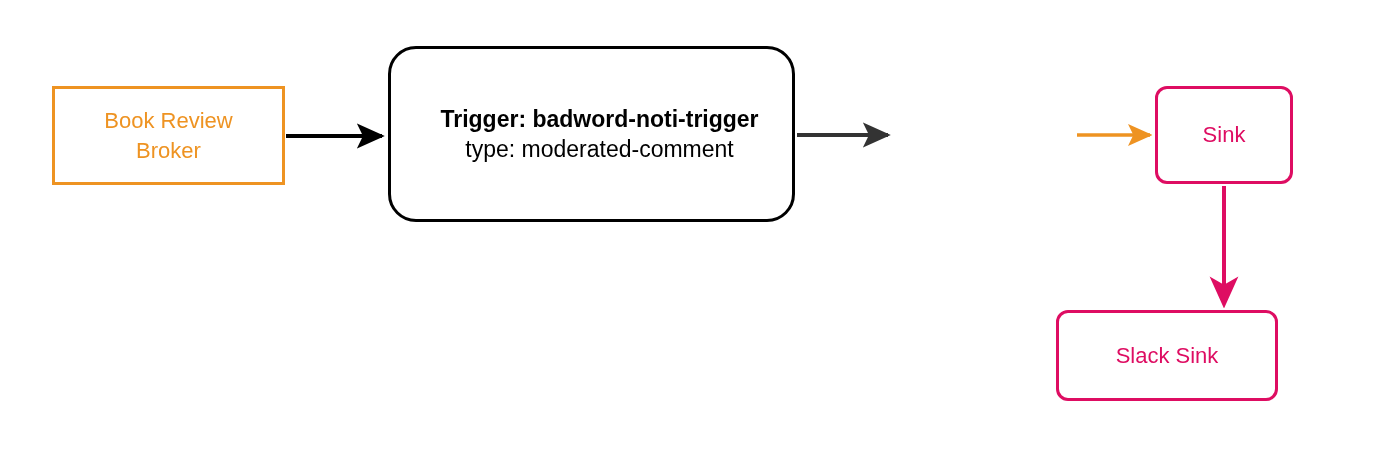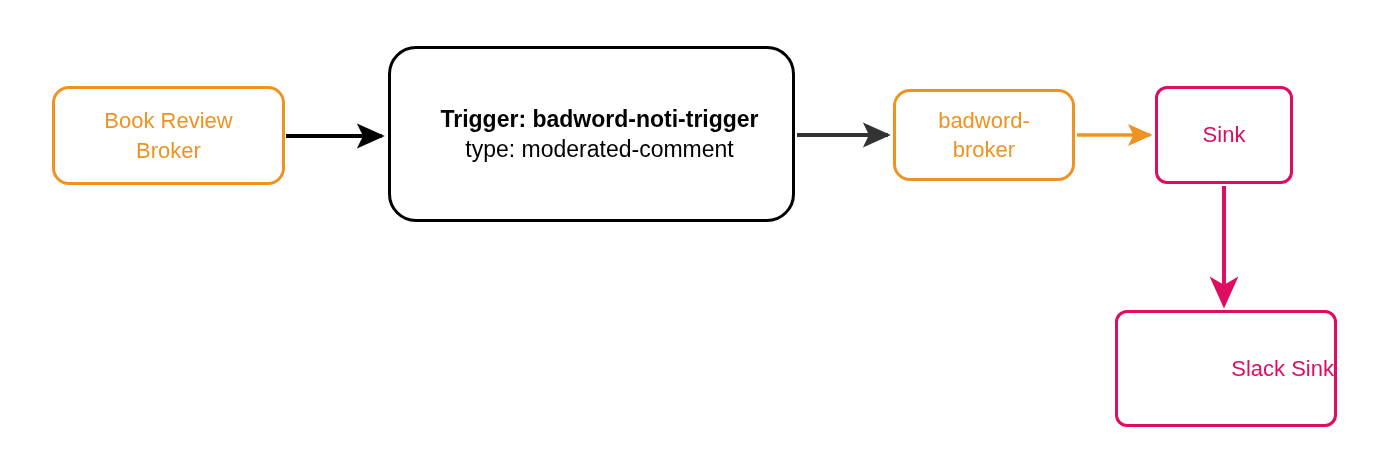--- a/index.html
+++ b/index.html
@@ -20,41 +20,41 @@
     box-sizing: border-box;
     background: #ffffff;
     display: flex;
     align-items: center;
     justify-content: center;
     text-align: center;
     line-height: 1.32;
   }
   .node-orange {
     border: 3px solid #ee9322;
-    border-radius: 17px;
+    border-radius: 0;
     color: #ee9322;
     font-size: 22px;
   }
   .node-pink {
     border: 3.5px solid #de0d62;
     border-radius: 12px;
     color: #de0d62;
     font-size: 22px;
   }
   .node-black {
     border: 3.5px solid #000000;
     border-radius: 28px;
     color: #000000;
     font-size: 23px;
   }
   #node-book-review-broker { left: 52px;  top: 86px;  width: 233px; height: 99px; }
   #node-trigger           { left: 388px; top: 46px;  width: 407px; height: 176px; }
   #node-badword-broker    { left: 893px; top: 89px;  width: 182px; height: 92px; }
   #node-pipe              { left: 1155px; top: 86px; width: 138px; height: 98px; }
-  #node-slack-sink        { left: 1115px; top: 310px; width: 222px; height: 117px; text-align: right; }
+  #node-slack-sink        { left: 1056px; top: 310px; width: 222px; height: 91px; }
 
   .trigger-lines { width: 100%; padding: 0 12px; box-sizing: border-box; margin-left: 16px; }
   .trigger-lines > div { white-space: nowrap; }
   .trigger-lines b { font-weight: normal; }
   .line-bold-all { font-weight: bold; }
 
   .node-label { display: block; width: 100%; }
 
   .edge { position: absolute; }
   svg.edge { overflow: visible; }
@@ -101,26 +101,20 @@
       <div class="line-bold-all">
         <span>Trigger:</span>
         <span>badword-noti-trigger</span>
       </div>
       <div>
         <b>type</b><span>: moderated-comment</span>
       </div>
     </div>
   </div>
 
-  <div class="node node-orange" id="node-badword-broker">
-    <span class="node-label">
-      <span>badword-</span><br>
-      <span>broker</span>
-    </span>
-  </div>
 
   <div class="node node-pink" id="node-pipe">
     <span class="node-label">Sink</span>
   </div>
 
   <div class="node node-pink" id="node-slack-sink">
     <span class="node-label">Slack Sink</span>
   </div>
 
 </div>

